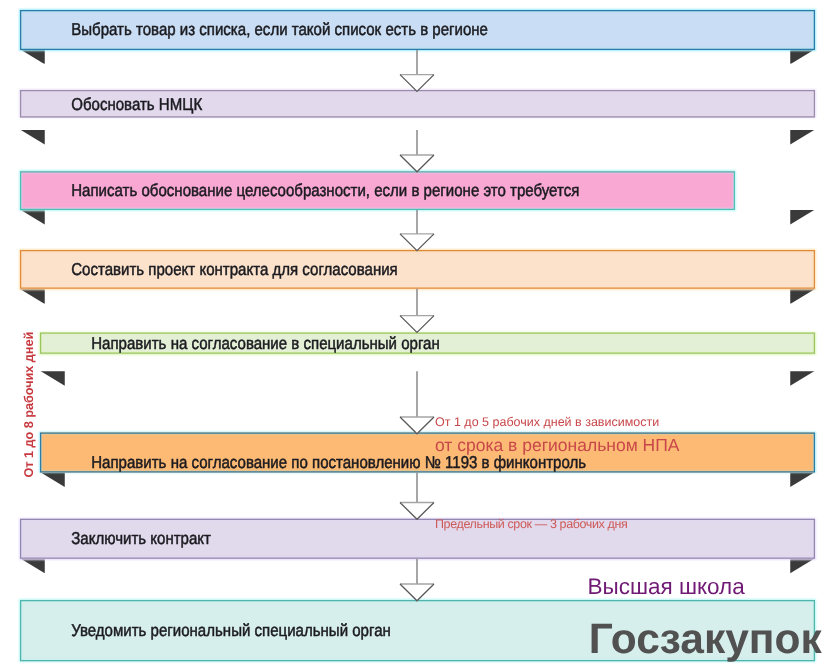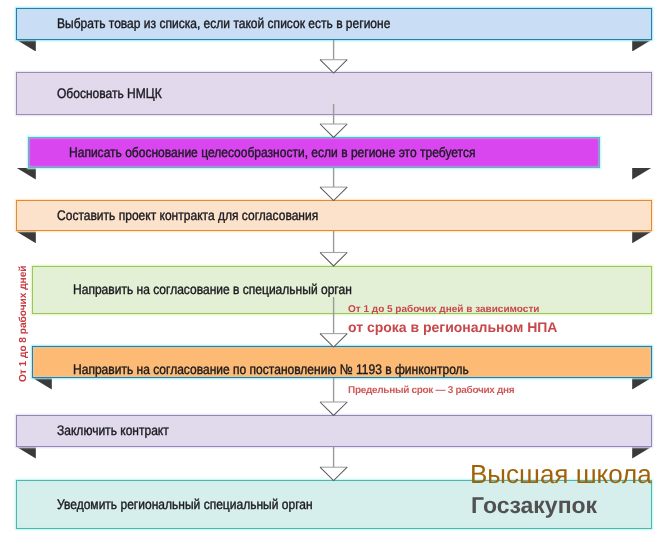--- a/index.html
+++ b/index.html
@@ -6,51 +6,51 @@
   html,body{margin:0;padding:0;}
   body{width:668px;height:534px;background:#ffffff;overflow:hidden;
        font-family:"Liberation Sans",sans-serif;-webkit-font-smoothing:antialiased;text-rendering:geometricPrecision;}
   #stage{position:relative;width:668px;height:534px;}
   .step{position:absolute;box-sizing:border-box;display:flex;align-items:center;z-index:2;padding-left:32px;}
   .step .lbl{position:relative;z-index:3;white-space:nowrap;color:#1b1b20;
              font-size:13.8px;transform:scaleX(0.872);transform-origin:0 50%;
              -webkit-text-stroke:0.4px #1b1b20;}
   .shadow{position:absolute;z-index:1;}
   .arrow{position:absolute;z-index:2;}
-  .note{position:absolute;white-space:nowrap;font-weight:bold;z-index:4;}
+  .note{position:absolute;white-space:nowrap;font-weight:normal;z-index:4;margin-top:29px;}
   .vlabel{position:absolute;transform-origin:0 0;white-space:nowrap;font-weight:bold;z-index:4;}
   .wm{position:absolute;white-space:nowrap;z-index:5;}
 </style>
 </head>
 <body>
 
 <div id="stage">
     <div class="shadow" style="left: 16px; top: 39.4px; width: 19.8px; height: 12px; background: rgb(58, 58, 58); clip-path: polygon(0px 0px, 100% 0px, 100% 100%);"></div>
     <div class="shadow" style="left: 632.2px; top: 39.4px; width: 19.8px; height: 12px; background: rgb(58, 58, 58); clip-path: polygon(0px 0px, 100% 0px, 0px 100%);"></div>
     <div class="step" style="left: 16px; top: 8.2px; width: 636px; height: 31.4px; background: rgb(201, 222, 244); border: 1.9px solid rgb(45, 124, 165); box-shadow: rgb(155, 233, 250) 0px 0px 1.5px 0.75px, rgba(155, 233, 250, 0.8) 0px 0px 1.6px 0.2px inset;">
       <span class="lbl" style="margin-left: 8px;">Выбрать товар из списка, если такой список есть в регионе</span>
     </div>
     <div class="shadow" style="left: 16px; top: 103.5px; width: 19.8px; height: 12px; background: rgb(58, 58, 58); clip-path: polygon(0px 0px, 100% 0px, 100% 100%);"></div>
     <div class="shadow" style="left: 632.2px; top: 103.5px; width: 19.8px; height: 12px; background: rgb(58, 58, 58); clip-path: polygon(0px 0px, 100% 0px, 0px 100%);"></div>
-    <div class="step" style="left: 16px; top: 72.2px; width: 636px; height: 43px; background: rgb(226, 217, 236); border: 1.9px solid rgb(155, 139, 172); box-shadow: rgb(232, 224, 245) 0px 0px 1.5px 0.75px, rgba(232, 224, 245, 0.8) 0px 0px 1.6px 0.2px inset;">
+    <div class="step" style="left: 16px; top: 72.2px; width: 636px; height: 22px; background: rgb(226, 217, 236); border: 1.9px solid rgb(155, 139, 172); box-shadow: rgb(232, 224, 245) 0px 0px 1.5px 0.75px, rgba(232, 224, 245, 0.8) 0px 0px 1.6px 0.2px inset;">
       <span class="lbl" style="margin-left: 8px;">Обосновать НМЦК</span>
     </div>
     <div class="shadow" style="left: 16px; top: 167.5px; width: 19.8px; height: 12px; background: rgb(58, 58, 58); clip-path: polygon(0px 0px, 100% 0px, 100% 100%);"></div>
     <div class="shadow" style="left: 632.2px; top: 167.5px; width: 19.8px; height: 12px; background: rgb(58, 58, 58); clip-path: polygon(0px 0px, 100% 0px, 0px 100%);"></div>
-    <div class="step" style="left: 16px; top: 136.6px; width: 572px; height: 31.1px; background: #d946ef; border: 1.9px solid rgb(80, 191, 186); box-shadow: rgb(182, 246, 242) 0px 0px 1.5px 0.75px, rgba(182, 246, 242, 0.8) 0px 0px 1.6px 0.2px inset; margin-left: 12px;">
+    <div class="step" style="left: 16px; top: 136.6px; width: 572px; height: 31.1px; background: #f9a8d4; border: 1.9px solid rgb(80, 191, 186); box-shadow: rgb(182, 246, 242) 0px 0px 1.5px 0.75px, rgba(182, 246, 242, 0.8) 0px 0px 1.6px 0.2px inset;">
       <span class="lbl" style="margin-left: 8px;">Написать обоснование целесообразности, если в регионе это требуется</span>
     </div>
     <div class="shadow" style="left: 16px; top: 231.3px; width: 19.8px; height: 12px; background: rgb(58, 58, 58); clip-path: polygon(0px 0px, 100% 0px, 100% 100%);"></div>
     <div class="shadow" style="left: 632.2px; top: 231.3px; width: 19.8px; height: 12px; background: rgb(58, 58, 58); clip-path: polygon(0px 0px, 100% 0px, 0px 100%);"></div>
     <div class="step" style="left: 16px; top: 199.7px; width: 636px; height: 31.8px; background: rgb(252, 226, 203); border: 1.9px solid rgb(224, 138, 60); box-shadow: rgb(255, 226, 182) 0px 0px 1.5px 0.75px, rgba(255, 226, 182, 0.8) 0px 0px 1.6px 0.2px inset; align-items: center;">
       <span class="lbl" style="margin-left: 8px;">Составить проект контракта для согласования</span>
     </div>
     <div class="shadow" style="left: 32px; top: 296.6px; width: 19.8px; height: 12px; background: rgb(58, 58, 58); clip-path: polygon(0px 0px, 100% 0px, 100% 100%);"></div>
     <div class="shadow" style="left: 632.2px; top: 296.6px; width: 19.8px; height: 12px; background: rgb(58, 58, 58); clip-path: polygon(0px 0px, 100% 0px, 0px 100%);"></div>
-    <div class="step" style="left: 32px; top: 265.8px; width: 620px; height: 48px; background: rgb(228, 240, 214); border: 1.9px solid rgb(156, 197, 96); box-shadow: rgb(221, 245, 185) 0px 0px 1.5px 0.75px, rgba(221, 245, 185, 0.8) 0px 0px 1.6px 0.2px inset;">
+    <div class="step" style="left: 32px; top: 265.8px; width: 620px; height: 17px; background: rgb(228, 240, 214); border: 1.9px solid rgb(156, 197, 96); box-shadow: rgb(221, 245, 185) 0px 0px 1.5px 0.75px, rgba(221, 245, 185, 0.8) 0px 0px 1.6px 0.2px inset;">
       <span class="lbl" style="margin-left: 8px;">Направить на согласование в специальный орган</span>
     </div>
     <div class="shadow" style="left: 32px; top: 377.6px; width: 19.8px; height: 12px; background: rgb(58, 58, 58); clip-path: polygon(0px 0px, 100% 0px, 100% 100%);"></div>
     <div class="shadow" style="left: 632.2px; top: 377.6px; width: 19.8px; height: 12px; background: rgb(58, 58, 58); clip-path: polygon(0px 0px, 100% 0px, 0px 100%);"></div>
     <div class="step" style="left: 32px; top: 346.3px; width: 620px; height: 31.5px; background: #fdba74; border: 1.9px solid rgb(45, 124, 165); box-shadow: rgb(155, 233, 250) 0px 0px 1.5px 0.75px, rgba(155, 233, 250, 0.8) 0px 0px 1.6px 0.2px inset; align-items: flex-end;">
       <span class="lbl" style="margin-left: 8px;">Направить на согласование по постановлению № 1193 в финконтроль</span>
     </div>
     <div class="shadow" style="left: 16px; top: 446.5px; width: 19.8px; height: 12px; background: rgb(58, 58, 58); clip-path: polygon(0px 0px, 100% 0px, 100% 100%);"></div>
     <div class="shadow" style="left: 632.2px; top: 446.5px; width: 19.8px; height: 12px; background: rgb(58, 58, 58); clip-path: polygon(0px 0px, 100% 0px, 0px 100%);"></div>
     <div class="step" style="left: 16px; top: 414.8px; width: 636px; height: 31.9px; background: rgb(225, 217, 236); border: 1.9px solid rgb(146, 135, 176); box-shadow: rgb(230, 220, 251) 0px 0px 1.5px 0.75px, rgba(230, 220, 251, 0.8) 0px 0px 1.6px 0.2px inset;">
@@ -100,15 +100,15 @@
     <svg width="33.2" height="39.599999999999966" class="arrow" style="left: 317.2px; top: 443.6px;">
       <path d="M 16.6 3 L 16.6 23.199999999999967" stroke="#9a9a9a" stroke-width="1.4" fill="none"></path>
       <path d="M 3.0000000000000018 23.199999999999967 L 30.200000000000003 23.199999999999967 L 16.6 36.599999999999966 Z" fill="#ffffff" stroke="none"></path>
       <path d="M 3.0000000000000018 23.199999999999967 L 30.200000000000003 23.199999999999967" stroke="#a5a5a5" stroke-width="1.1" fill="none"></path>
       <path d="M 3.0000000000000018 23.199999999999967 L 16.6 36.599999999999966 L 30.200000000000003 23.199999999999967" stroke="#5A5A5A" stroke-width="1.05" fill="none"></path>
     </svg>
     <div class="note" style="left: 348px; top: 303.5px; color: rgb(200, 71, 74); font-size: 10px; letter-spacing: 0px;">От 1 до 5 рабочих дней в зависимости</div>
     <div class="note" style="left: 348px; top: 318.7px; color: rgb(200, 71, 74); font-size: 14px; letter-spacing: 0px;">от срока в региональном НПА</div>
     <div class="note" style="left: 348px; top: 384.5px; color: rgb(206, 90, 88); font-size: 10px; letter-spacing: -0.3px;">Предельный срок — 3 рабочих дня</div>
     <div class="vlabel" style="left: 17.5px; top: 381.5px; color: rgb(199, 58, 64); font-size: 10.2px; transform: rotate(-90deg); letter-spacing: -0.05px;">От 1 до 8 рабочих дней</div>
-    <div class="wm" style="left: 470px; top: 459px; font-size: 26px; color: #a16207;">Высшая школа</div>
-    <div class="wm" style="left: 471px; top: 492px; font-size: 23px; font-weight: bold; color: rgb(81, 81, 81);">Госзакупок</div>
+    <div class="wm" style="left: 470px; top: 459px; font-size: 18px; color: #701a75;">Высшая школа</div>
+    <div class="wm" style="left: 471px; top: 492px; font-size: 34px; font-weight: bold; color: rgb(81, 81, 81);">Госзакупок</div>
   </div>
 
 </body></html>

